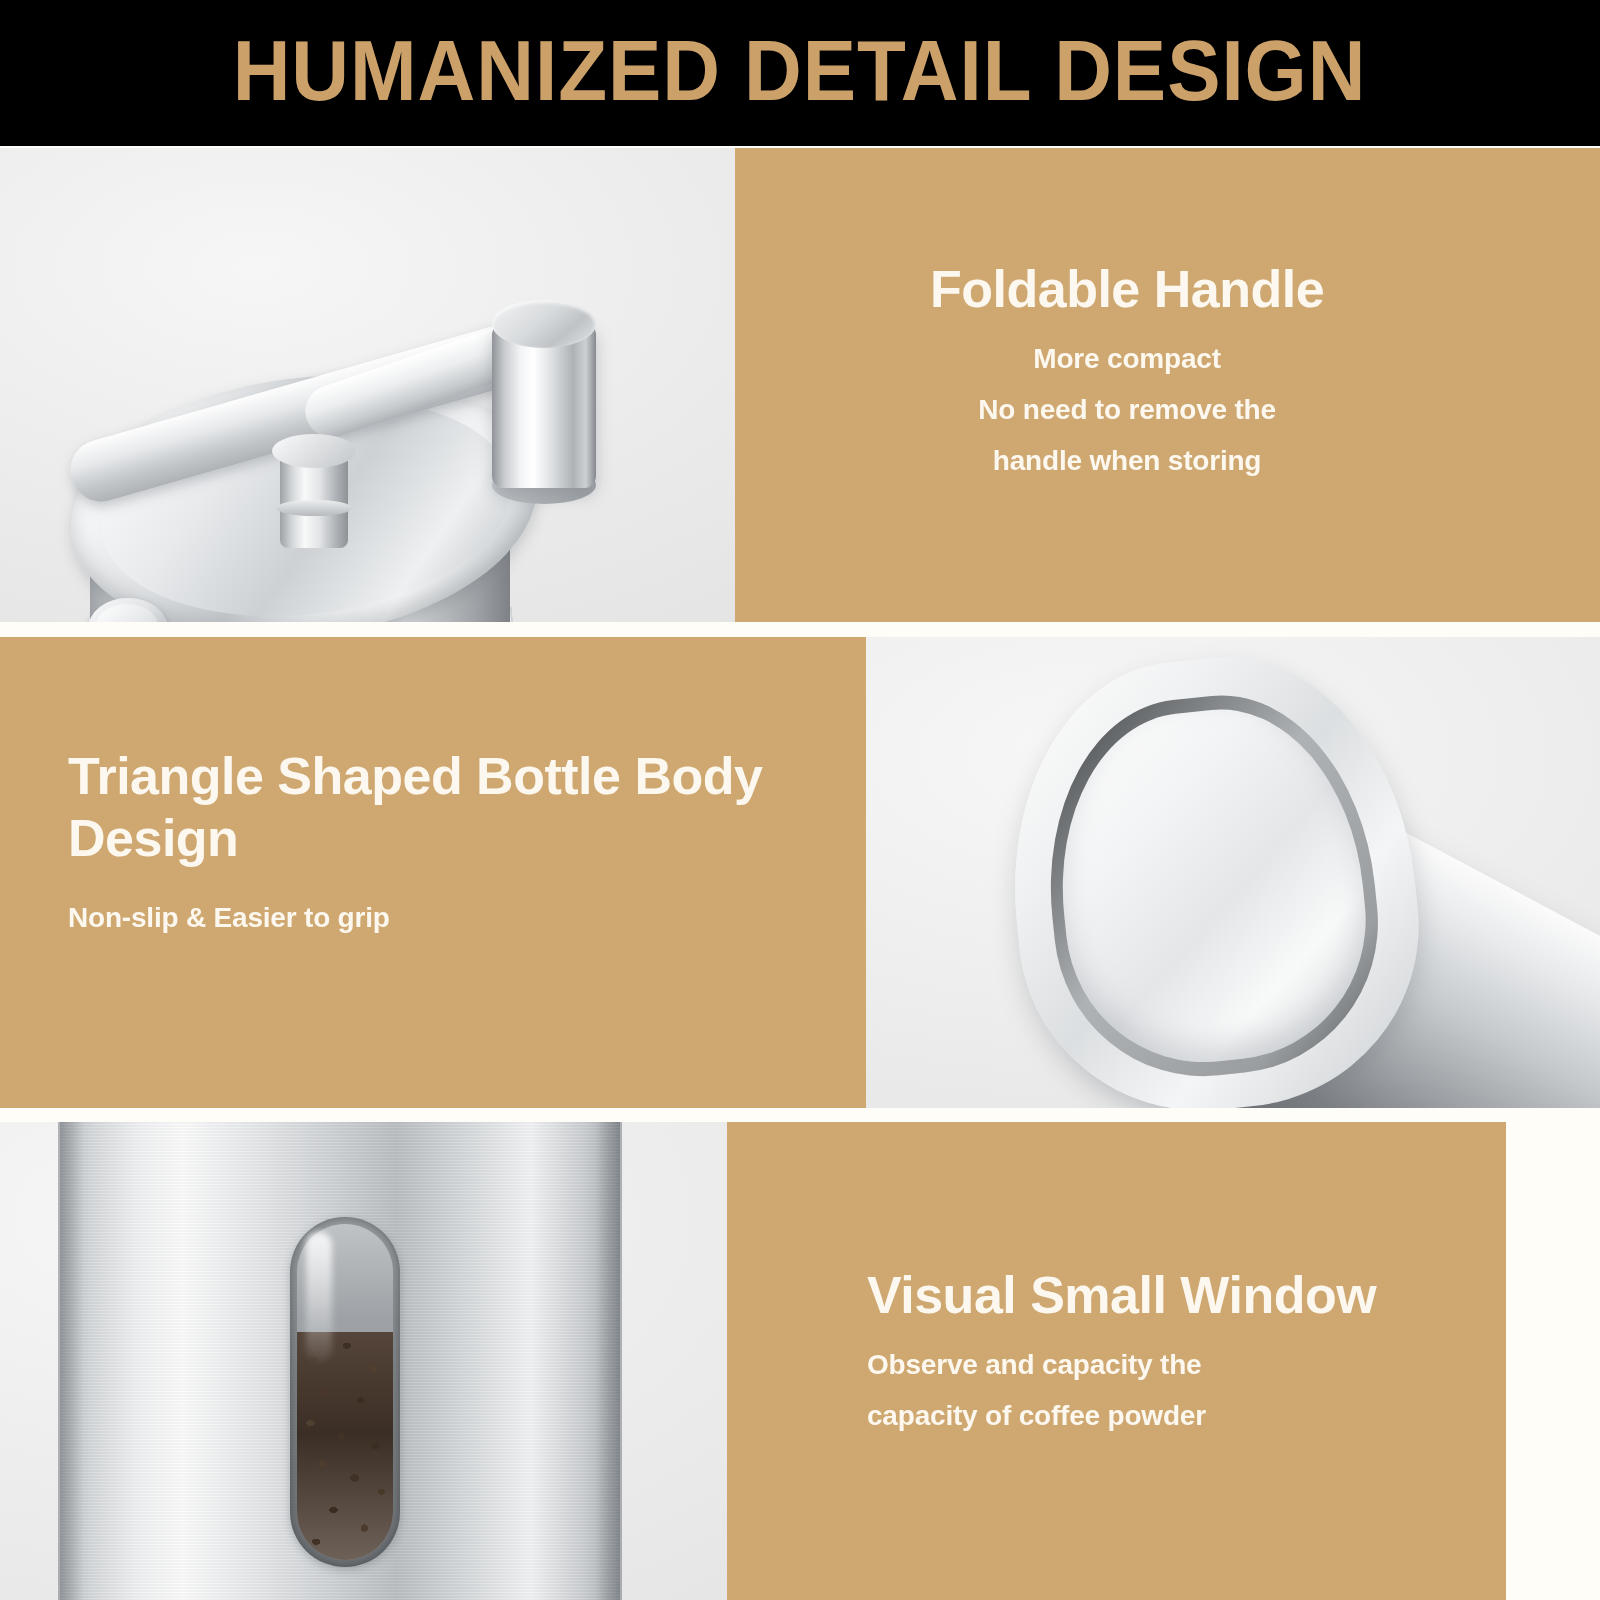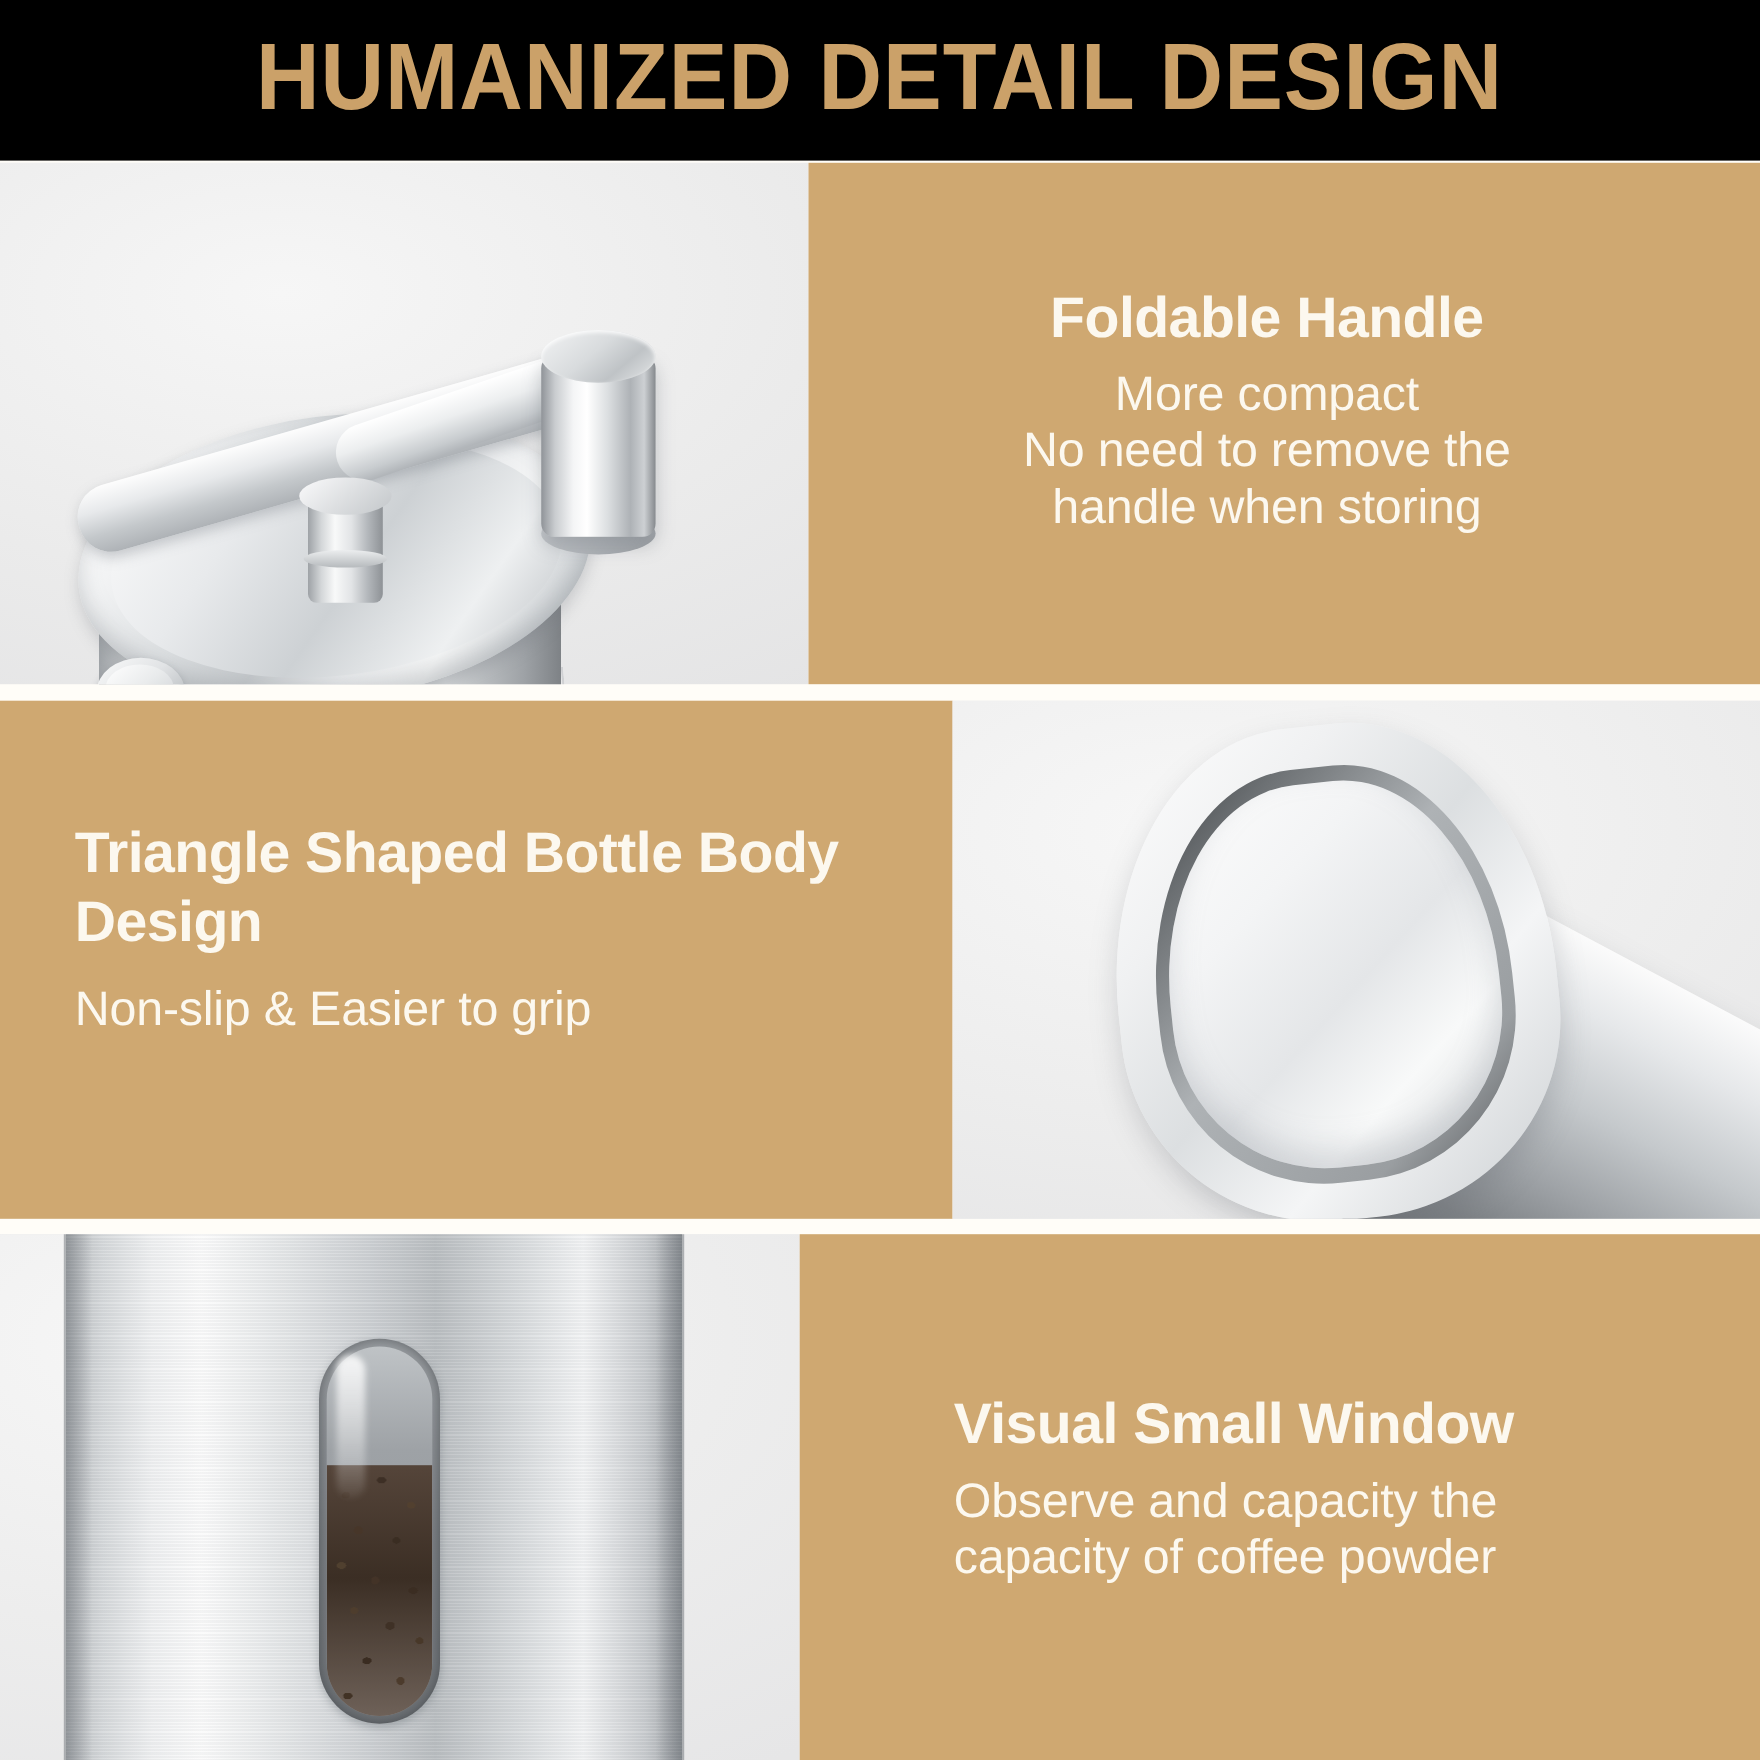--- a/index.html
+++ b/index.html
@@ -42,35 +42,35 @@
   .tan-cell{background:#CFA871;}
 
   
   .row1 .photo-cell{left:0;width:735px;}
   .row1 .tan-cell{left:735px;width:865px;text-align:center;}
   
   .row2 .tan-cell{left:0;width:866px;}
   .row2 .photo-cell{left:866px;width:734px;}
   
   .row3 .photo-cell{left:0;width:727px;}
-  .row3 .tan-cell{left:727px;width:873px;}
+  .row3 .tan-cell{left:727px;width:779px;}
 
   
   .txt{position:absolute;color:#FCF8EF;}
   .head{
     font-weight:bold;
     font-size:52px;
     line-height:62px;
     letter-spacing:-0.5px;
     white-space:nowrap;
   }
   .head.wrap{white-space:normal;}
   .sub{
-    font-weight:normal;
-    font-size:44px;
+    font-weight:bold;
+    font-size:28px;
     line-height:51px;
     letter-spacing:-0.2px;
   }
   .sub .ln{display:block;}
 
   .t1{left:195px;top:110px;}
   .t1 .sub{margin-top:13px;}
   .t2{left:68px;top:108px;width:760px;}
   .t2 .sub{margin-top:23px;}
   .t3{left:140px;top:142px;}

